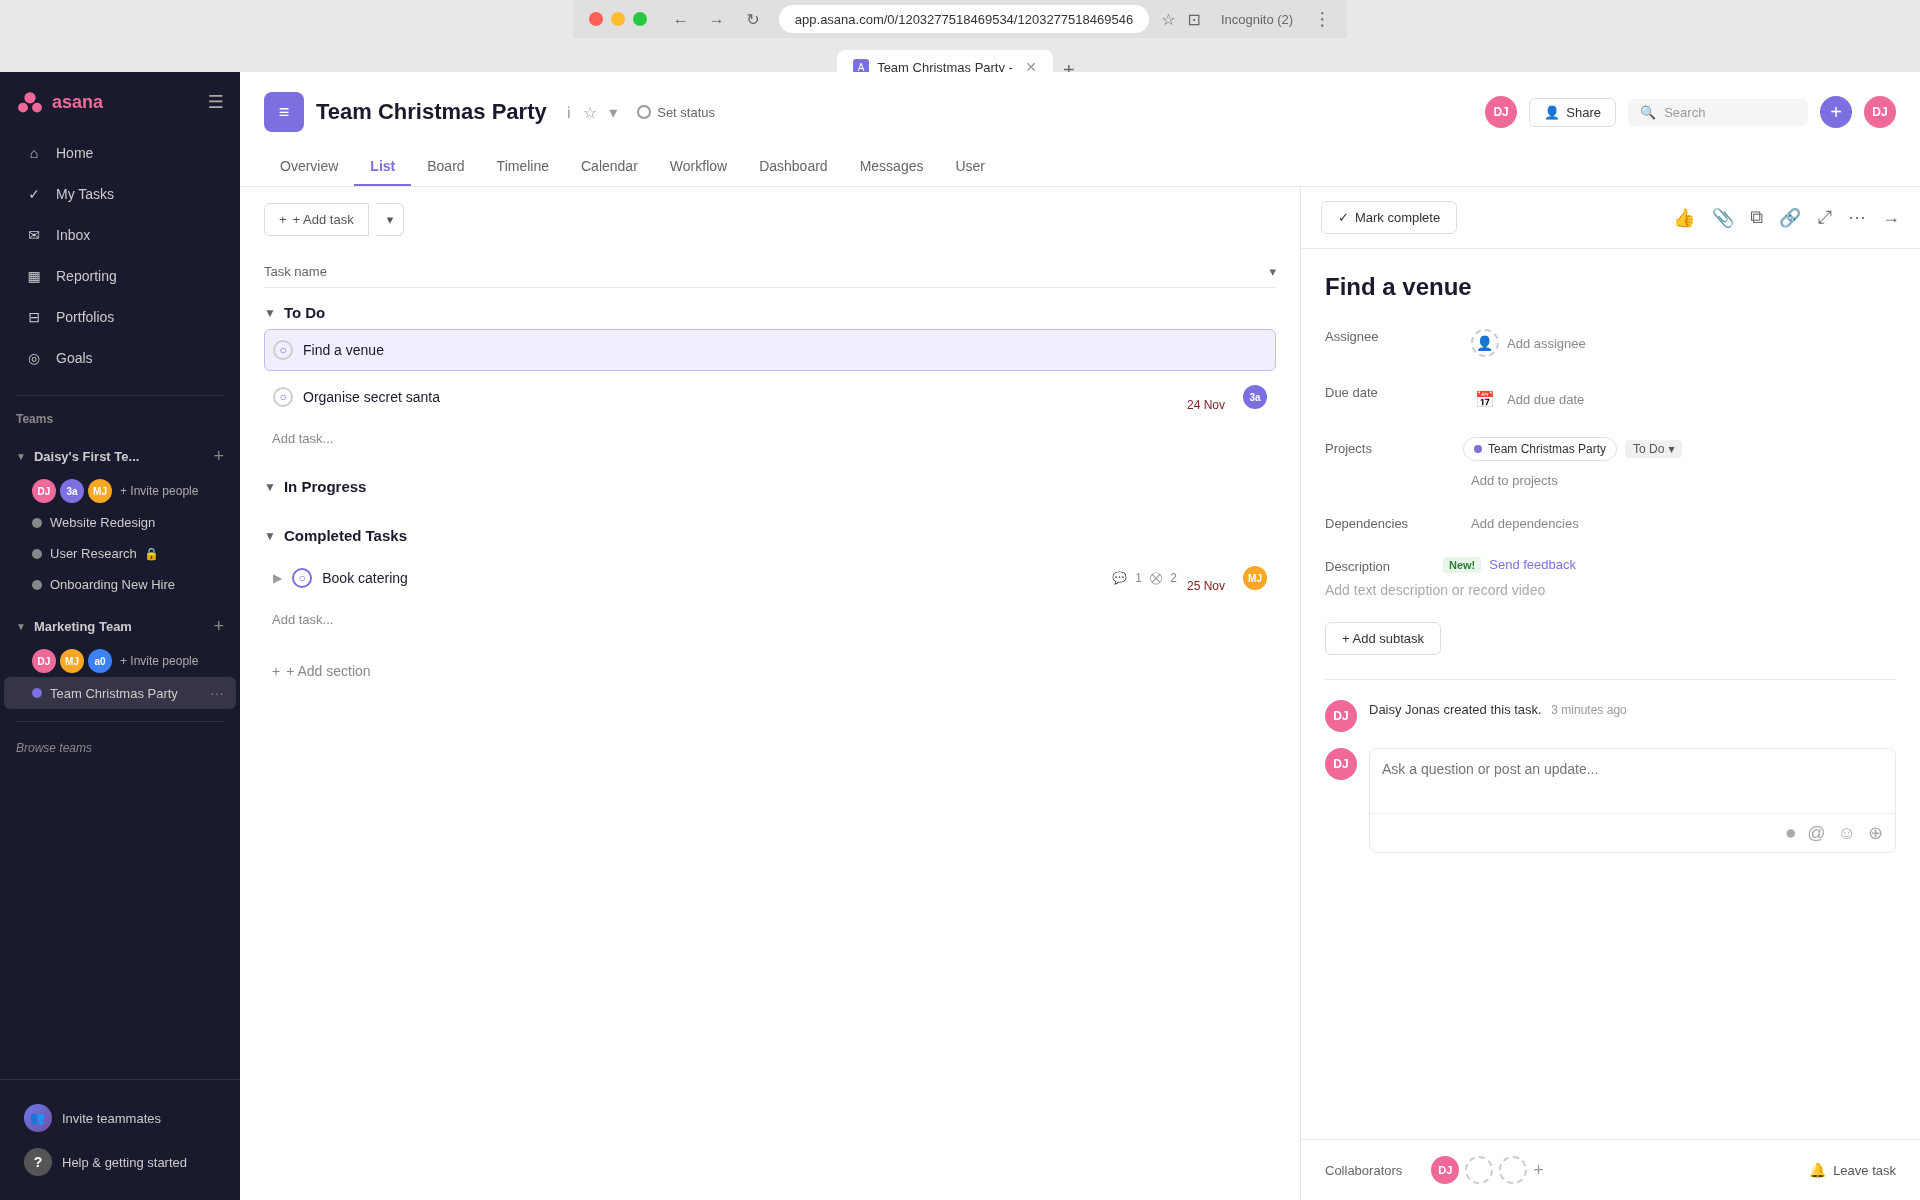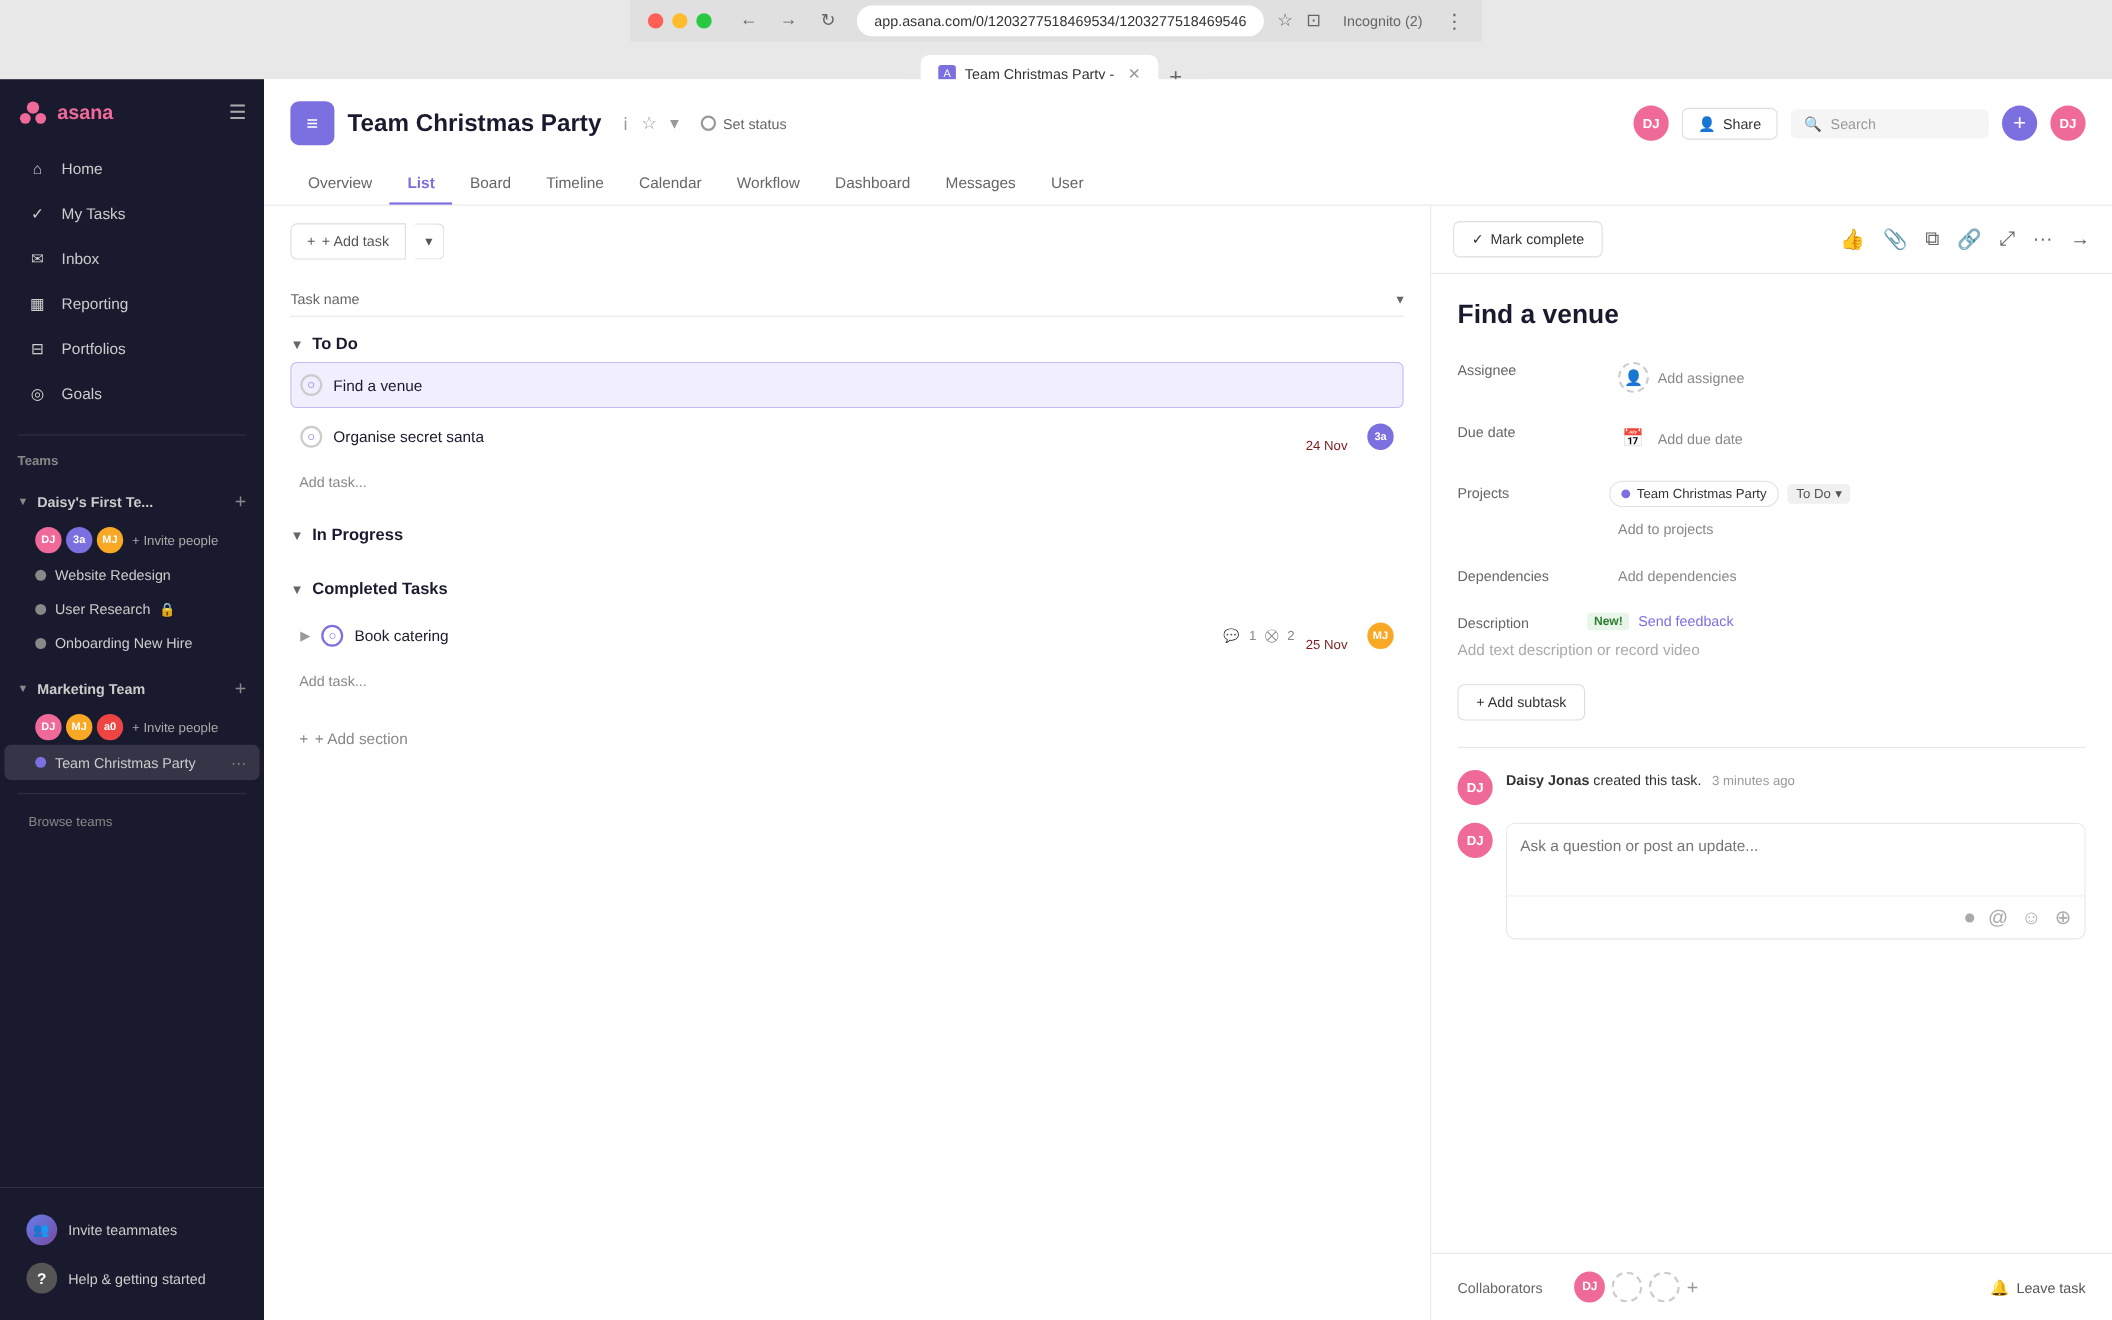--- a/index.html
+++ b/index.html
@@ -129,21 +129,21 @@
     .new-badge { background: #e8f5e9; color: #2e7d32; font-size: 11px; font-weight: 700; padding: 2px 6px; border-radius: 3px; }
     .send-feedback { font-size: 13px; color: #7c6fe0; cursor: pointer; text-decoration: none; }
     .description-placeholder { color: #aaa; font-size: 14px; margin-top: 8px; cursor: pointer; }
 
     .add-subtask-btn { display: flex; align-items: center; gap: 6px; background: white; border: 1px solid #ddd; border-radius: 6px; padding: 8px 16px; font-size: 13px; color: #333; cursor: pointer; margin-bottom: 24px; }
 
     .activity-section { border-top: 1px solid #e8e8e8; padding-top: 20px; }
     .activity-item { display: flex; gap: 12px; margin-bottom: 16px; }
     .activity-avatar { width: 32px; height: 32px; border-radius: 50%; background: #f06a99; display: flex; align-items: center; justify-content: center; font-size: 12px; font-weight: 700; color: white; flex-shrink: 0; }
     .activity-text { font-size: 13px; color: #333; line-height: 1.5; }
-    .activity-text strong { font-weight: 700; }
+    .activity-text strong { font-weight: 400; }
     .activity-time { font-size: 12px; color: #999; margin-left: 6px; }
 
     .comment-input-area { display: flex; gap: 12px; margin-top: 12px; }
     .comment-avatar { width: 32px; height: 32px; border-radius: 50%; background: #f06a99; display: flex; align-items: center; justify-content: center; font-size: 12px; font-weight: 700; color: white; flex-shrink: 0; }
     .comment-box { flex: 1; border: 1px solid #e8e8e8; border-radius: 8px; overflow: hidden; }
     .comment-input { width: 100%; padding: 12px; font-size: 14px; color: #aaa; border: none; outline: none; resize: none; font-family: inherit; min-height: 60px; }
     .comment-toolbar { display: flex; align-items: center; justify-content: flex-end; gap: 12px; padding: 8px 12px; border-top: 1px solid #f0f0f0; }
     .comment-icon { color: #aaa; font-size: 18px; cursor: pointer; }
 
     .collaborators-row { display: flex; align-items: center; justify-content: space-between; padding: 16px 24px; border-top: 1px solid #e8e8e8; }
@@ -267,34 +267,34 @@
 
     <div class="sidebar-team">
       <div class="sidebar-team-header">
         <span class="chevron">▼</span>
         <span class="sidebar-team-name">Marketing Team</span>
         <span style="margin-left: auto; color: #888; font-size: 18px; cursor: pointer;">+</span>
       </div>
       <div class="sidebar-team-members">
         <div class="member-avatar" style="background: #f06a99;">DJ</div>
         <div class="member-avatar" style="background: #f9a825;">MJ</div>
-        <div class="member-avatar" style="background: #ef4444;">a0</div>
+        <div class="member-avatar" style="background: #3b82f6;">a0</div>
         <span class="invite-people">+ Invite people</span>
       </div>
       <div class="sidebar-project project-active" style="padding: 8px 12px 8px 28px; margin: 0 4px;">
         <div class="project-dot" style="background: #7c6fe0;"></div>
         <span>Team Christmas Party</span>
         <span class="project-more">···</span>
       </div>
     </div>
 
 
     <div class="sidebar-divider"></div>
 
-    <div style="padding: 8px 26px;">
+    <div style="padding: 8px 16px; font-style: italic;">
       <span style="font-size: 12px; color: #888;">Browse teams</span>
     </div>
 
     <div class="sidebar-bottom">
       <div class="sidebar-bottom-item">
         <div class="invite-avatar">👥</div>
         <span>Invite teammates</span>
       </div>
       <div class="sidebar-bottom-item">
         <div class="help-avatar">?</div>

